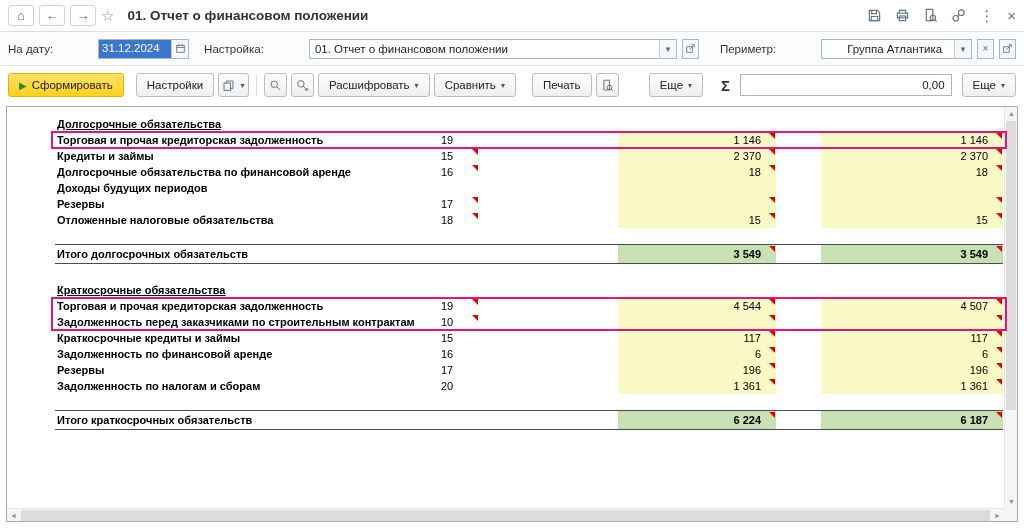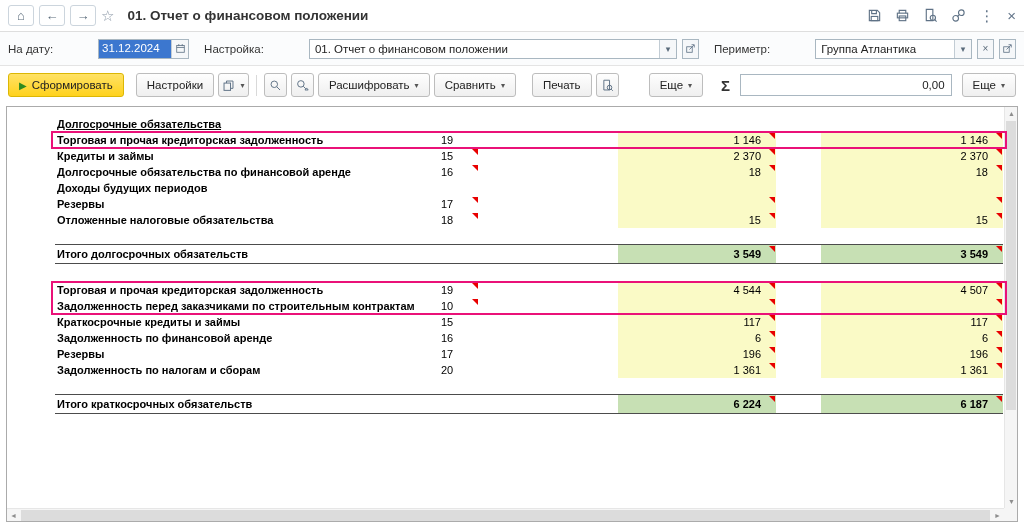--- a/index.html
+++ b/index.html
@@ -26,21 +26,21 @@
                border-bottom:1px solid #e4e4e4; background:#fbfcfd; font-size:11.5px; }
   .flabel { color:#333; white-space:nowrap; }
   .field { display:flex; align-items:stretch; height:20px; border:1px solid #a9b7c1; background:#fff;margin-left:40px; }
   .date-text { width:72px; padding:2px 3px; background:#3c77cf; color:#fff; white-space:nowrap; overflow:hidden; }
   .sq-btn { width:17px; display:flex; align-items:center; justify-content:center;
             background:#f5f7f9; border-left:1px solid #c2ccd4; color:#5a6b7b; font-size:9px; cursor:pointer; }
   .mini-btn { width:17px; height:20px; border:1px solid #a9b7c1; background:#f5f7f9; display:flex;
               align-items:center; justify-content:center; color:#5a6b7b; font-size:10px; cursor:pointer; }
   .combo-text { flex:1; padding:3px 5px; white-space:nowrap; overflow:hidden; }
   .combo-setting { width:368px; }
-  .combo-perimeter { flex:1; }
+  .combo-perimeter { flex:1;padding-left:20px; }
   
   .toolbar { height:38px; display:flex; align-items:center; padding:0 8px; gap:4px; font-size:11.5px; }
   .btn { height:24px; padding:0 10px; border:1px solid #bdbdbd; border-radius:3px;
          background:linear-gradient(#fefefe,#efefef); color:#222; display:flex; align-items:center;
          gap:5px; cursor:pointer; white-space:nowrap; font-size:11.5px; }
   .btn .caret { font-size:8px; color:#555; }
   .btn-generate { background:linear-gradient(#ffe266,#ffd21d); border-color:#dcb704; margin-right:8px; }
   .btn-generate .play { color:#2f8a1f; font-size:10px; }
   .icon-btn { width:27px; padding:0; justify-content:center; }
   .vsep { width:1px; height:21px; background:#d9d9d9; margin:0 3px; }
@@ -158,21 +158,21 @@
   </div>
   <button class="mini-btn">
     <span>
         <svg class="ic" width="11" height="11" viewBox="0 0 16 16">
           <rect x="2.5" y="5.5" width="8" height="8"></rect>
           <path d="M6.5 9.5l6.5-6.5M9.5 2.5h4v4"></path>
         </svg>
       </span>
   </button>
 
-  <span class="flabel" style="margin-left:10px">Периметр:</span>
+  <span class="flabel" style="margin-left:16px">Периметр:</span>
   <div class="field combo-perimeter">
     <span class="combo-text">Группа Атлантика</span>
     <span class="sq-btn">
         <span>▾</span>
       </span>
   </div>
   <button class="mini-btn">
       <span>×</span>
     </button>
   <button class="mini-btn">
@@ -296,20 +296,23 @@
         <span class="cell v1 tri">15</span>
         <span class="cell v2 tri">15</span>
       </div>
       <div class="rrow spacer" style="height: 16px;"></div>
       <div class="rrow total">
         <span class="rlabel">Итого долгосрочных обязательств</span>
         <span class="cell v1 tri">3 549</span>
         <span class="cell v2 tri">3 549</span>
       </div>
       <div class="rrow spacer" style="height: 18px;"></div>
+      <div class="rrow section">
+        <span class="rlabel">Краткосрочные обязательства</span>
+      </div>
       <div class="rrow data hl-top">
         <span class="rlabel">Торговая и прочая кредиторская задолженность</span>
         <span class="rcode">19</span>
         <span class="rmark"></span>
         <span class="cell v1 tri">4 544</span>
         <span class="cell v2 tri">4 507</span>
       </div>
       <div class="rrow data hl-bottom">
         <span class="rlabel">Задолженность перед заказчиками по строительным контрактам</span>
         <span class="rcode">10</span>

